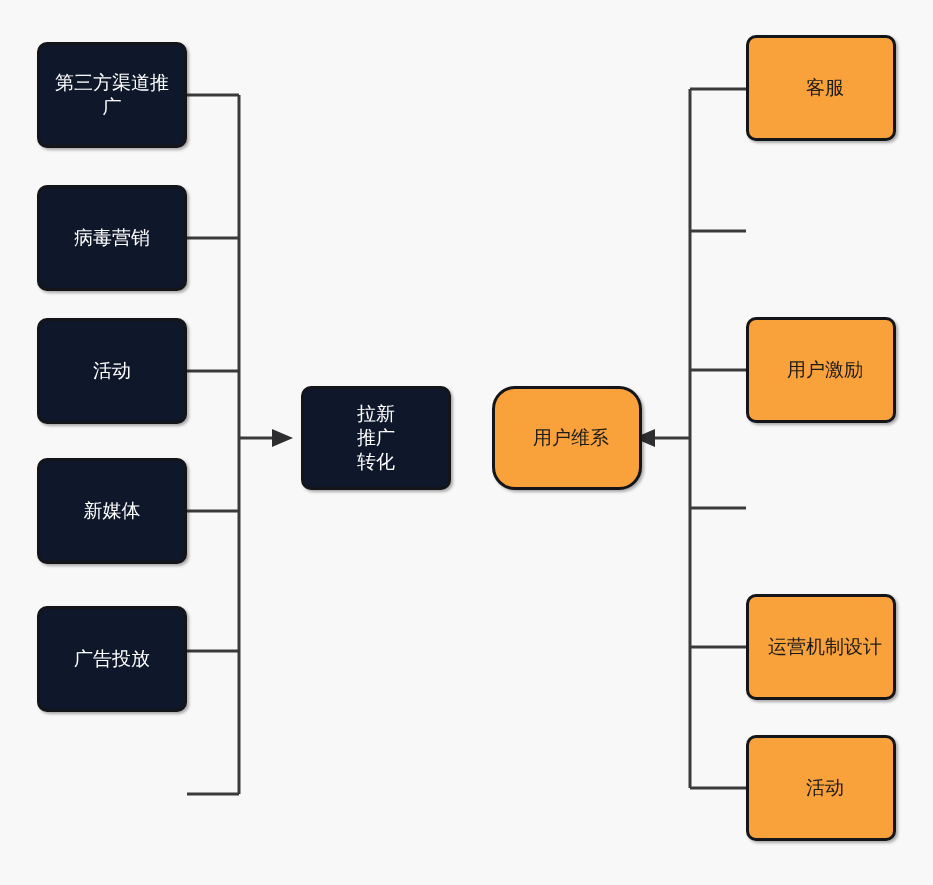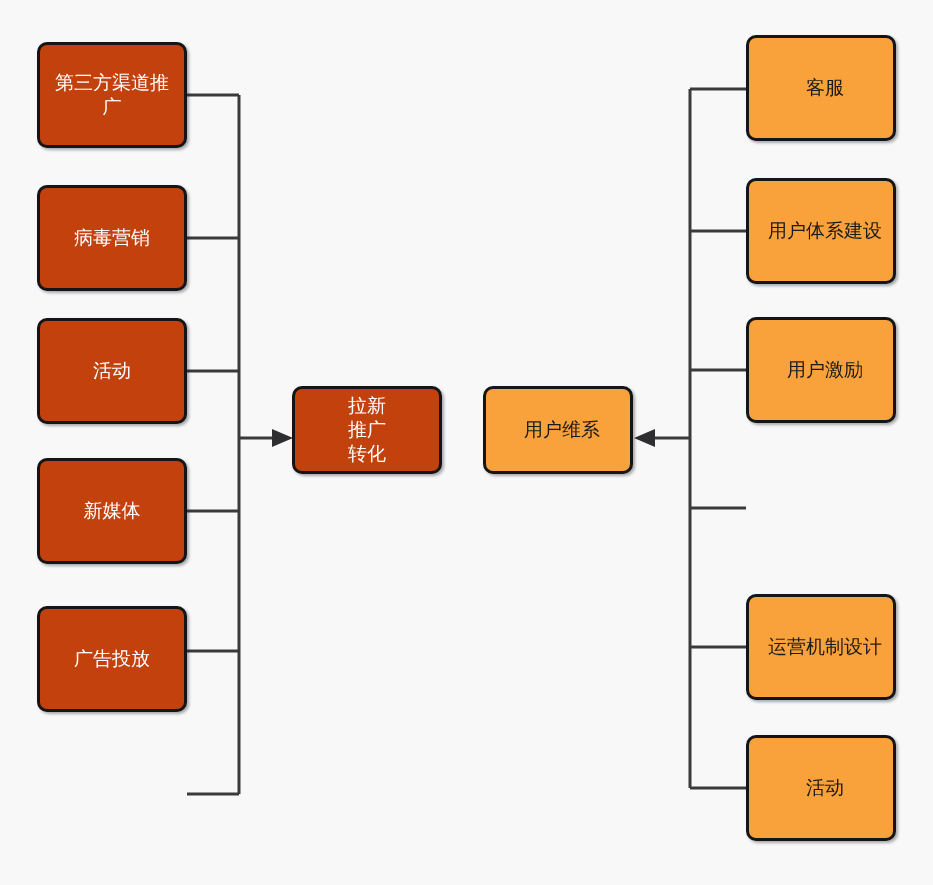--- a/index.html
+++ b/index.html
@@ -32,30 +32,30 @@
     justify-content: center;
     text-align: center;
     font-size: 19px;
     line-height: 1.26;
     padding: 4px 8px;
     white-space: pre-line;
     box-shadow: 2px 2px 3px rgba(20,20,20,0.35);
     cursor: default;
   }
   .node.blue {
-    background: #c2410c;
+    background: #0f172a;
     color: #ffffff;
   }
   .node.orange {
     background: #f9a13b;
     color: #1b1b1b;
     padding-left: 16px;
   }
   .h106 { height: 106px; }
-  .h104 { height: 88px; }
+  .h104 { height: 104px; margin-left: 9px; }
 </style>
 </head>
 <body>
 
 <div class="canvas">
 
   <svg class="connectors" viewBox="0 0 933 885" xmlns="http://www.w3.org/2000/svg">
 
     <g stroke="#3a3a3c" stroke-width="3" fill="none">
       <path d="M239,95 L239,794"></path>
@@ -84,21 +84,20 @@
 
   <div class="node blue h106" style="left:37px; top:42px;">第三方渠道推广</div>
   <div class="node blue h106" style="left:37px; top:185px;">病毒营销</div>
   <div class="node blue h106" style="left:37px; top:318px;">活动</div>
   <div class="node blue h106" style="left:37px; top:458px;">新媒体</div>
   <div class="node blue h106" style="left:37px; top:598px;margin-top:8px;">广告投放</div>
 
   <div class="node blue h104" style="left:292px; top:386px;">拉新
 推广
 转化</div>
-  <div class="node orange h104" style="left:483px; top:386px;">用户维系</div>
+  <div class="node orange h104" style="left:483px; top:386px;border-radius:23px;">用户维系</div>
 
   <div class="node orange h106" style="left:746px; top:35px;">客服</div>
-  <div class="node orange h106" style="left:746px; top:178px;">用户体系建设</div>
   <div class="node orange h106" style="left:746px; top:317px;">用户激励</div>
   <div class="node orange h106" style="left:746px; top:594px;">运营机制设计</div>
   <div class="node orange h106" style="left:746px; top:735px;">活动</div>
 
 </div>
 
 </body></html>

